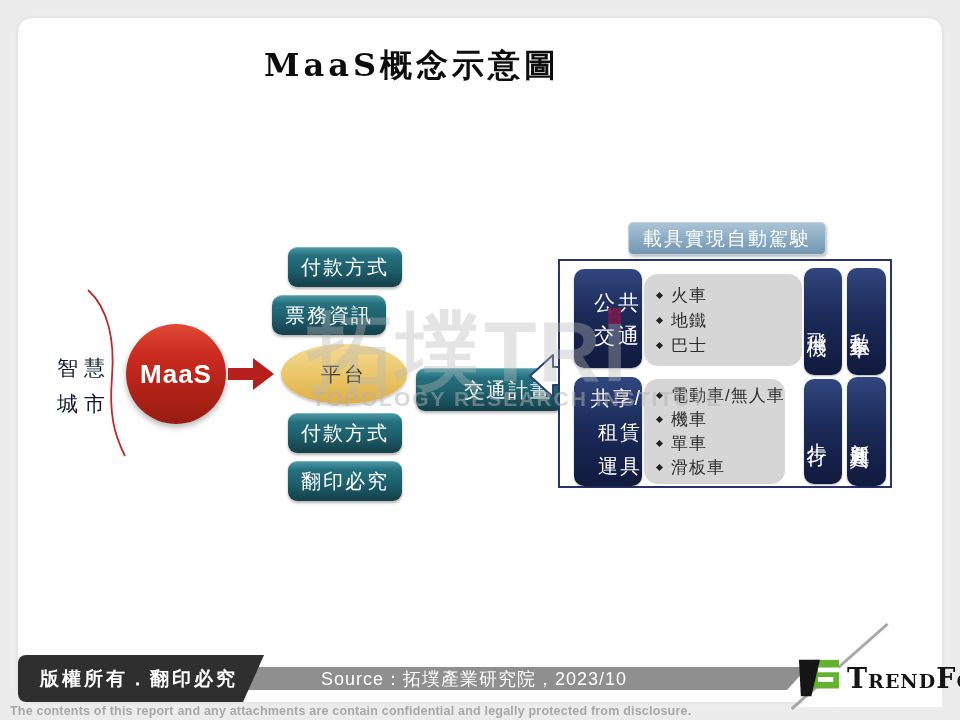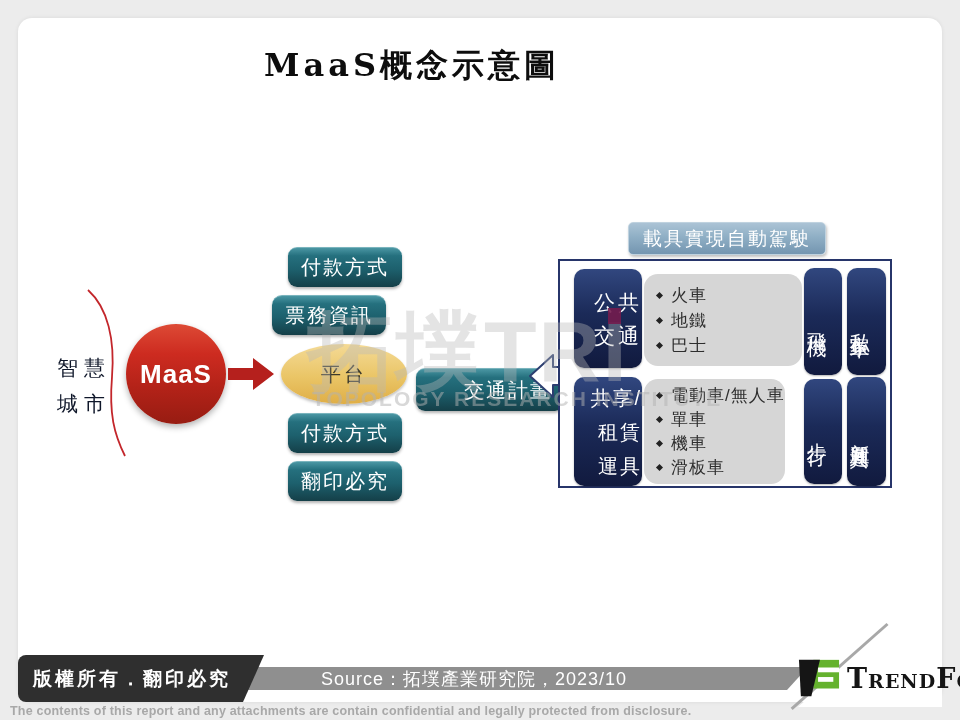--- a/index.html
+++ b/index.html
@@ -98,21 +98,21 @@
     display:flex;align-items:center;justify-content:center;
     color:#fff;font-size:18px;letter-spacing:1px;
   }
   .bar-dark{
     left:18px;top:655px;width:262px;height:47px;background:#2f2f2f;z-index:20;
     clip-path:polygon(0 0,246px 0,225px 100%,0 100%);
     border-radius:8px 0 0 8px;
     display:flex;align-items:center;
     color:#fff;font-size:19px;font-weight:bold;letter-spacing:3px;
   }
-  .bar-dark span{padding-left:3px;width:210px;text-align:right;}
+  .bar-dark span{padding-left:16px;width:210px;text-align:center;}
   .logo-panel{
     left:772px;top:627px;width:170px;height:80px;background:#fff;z-index:15;
     clip-path:polygon(118px 0,170px 0,170px 80px,26px 80px);
   }
   .diag-line{left:886px;top:624px;width:3px;height:128px;background:#a8a8a8;
     transform:rotate(48.5deg);transform-origin:50% 0;z-index:16;}
   .brand{left:797px;top:655px;height:46px;display:flex;align-items:center;gap:6px;z-index:25;}
   .brand-text{
     font-family:"DejaVu Serif", serif;font-variant:small-caps;
     font-size:27px;font-weight:600;color:#151515;letter-spacing:1px;
@@ -181,25 +181,25 @@
     <div>租賃</div>
     <div>運具</div>
   </div>
   <div class="abs glist list2">
     <div class="li">
         <span class="diamond"></span>
         <span>電動車/無人車</span>
       </div>
     <div class="li">
         <span class="diamond"></span>
+        <span>機車</span>
+      </div>
+    <div class="li">
+        <span class="diamond"></span>
         <span>單車</span>
-      </div>
-    <div class="li">
-        <span class="diamond"></span>
-        <span>機車</span>
       </div>
     <div class="li">
         <span class="diamond"></span>
         <span>滑板車</span>
       </div>
   </div>
   <div class="abs navy vbox walk">步行</div>
   <div class="abs navy vbox emerging">新興運具</div>
 </div>
 

